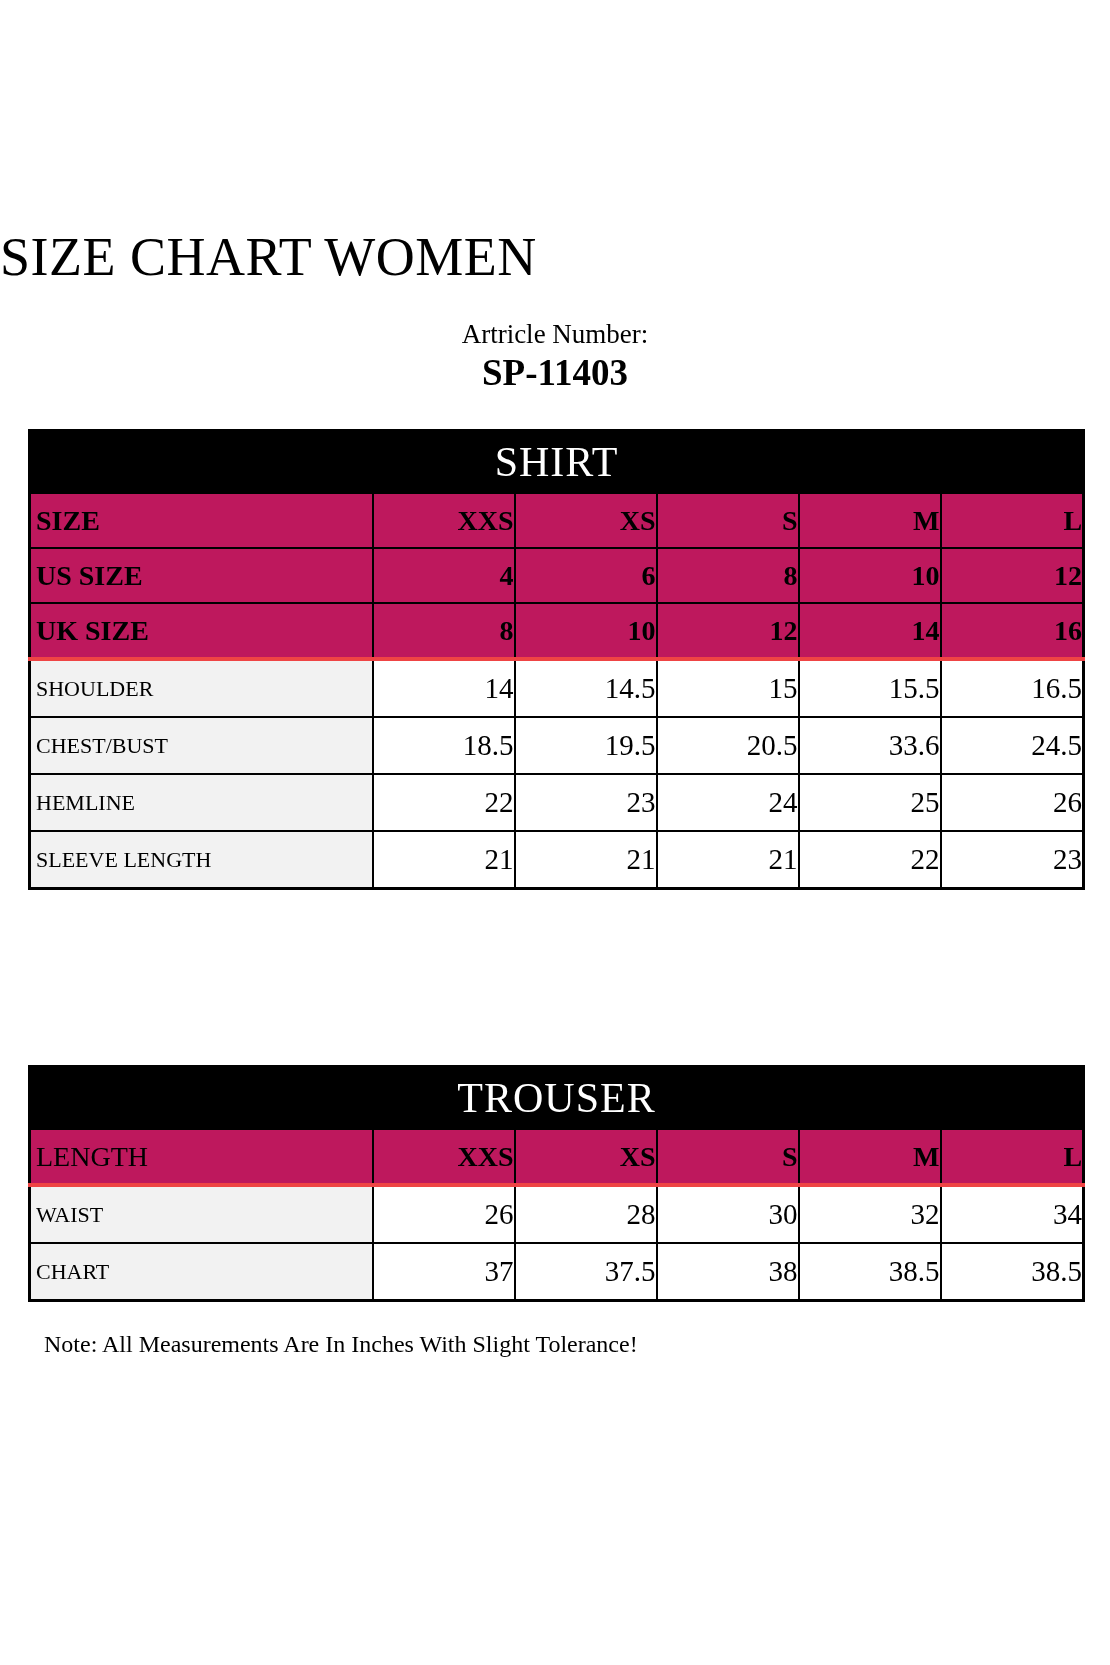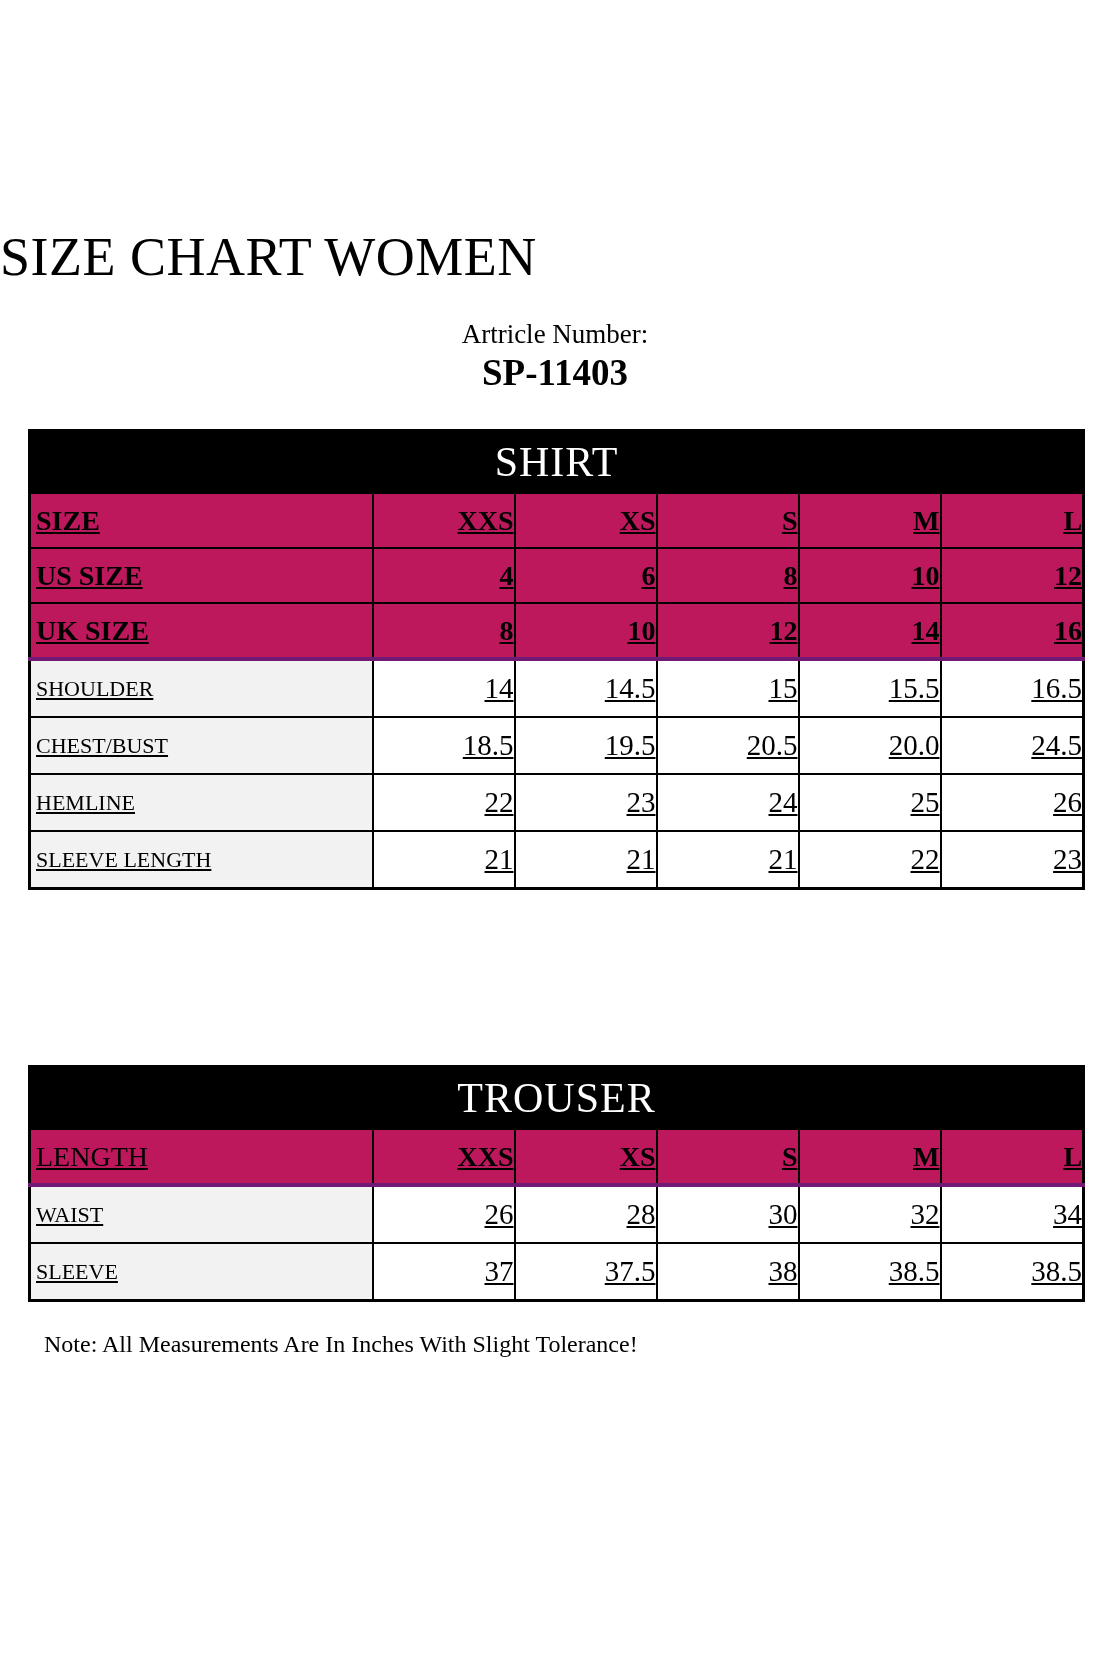--- a/index.html
+++ b/index.html
@@ -39,21 +39,20 @@
     font-size: 37px;
     font-weight: bold;
     line-height: 1.15;
   }
   table.chart-table {
     border-collapse: collapse;
     table-layout: fixed;
     width: 1054px;
     margin-left: 28px;
     border: 3px solid #000000;
-    text-decoration: underline;
   }
   table.shirt   { margin-top: 34px; }
   table.trouser { margin-top: 175px; }
   .chart-table td {
     border: 2px solid #000000;
     padding: 0;
     vertical-align: middle;
     overflow: hidden;
     white-space: nowrap;
   }
@@ -62,21 +61,21 @@
     color: #ffffff;
     text-align: center;
     font-size: 42px;
     height: 60px;
     letter-spacing: 1px;
   }
   tr.size-row td { background: #be185d; height: 53px; }
   tr.meas-row td { height: 55px; }
   tr.meas-row td.lbl { background: #f2f2f2; }
   tr.meas-row td.val { background: #ffffff; }
-  tr.thick-sep td { border-bottom: 4px solid #701a75; }
+  tr.thick-sep td { border-bottom: 4px solid #ef4444; }
   td.lbl { text-align: left; padding-left: 5px; }
   td.lbl.b  { font-weight: bold; font-size: 28px; }
   td.lbl.r  { font-weight: normal; font-size: 22px; }
   td.lbl.rl { font-weight: normal; font-size: 28px; }
   td.val { text-align: right; }
   td.val.b { font-weight: bold; font-size: 28px; }
   td.val.r { font-weight: normal; font-size: 29px; }
   .note {
     margin-top: 28px;
     margin-left: 44px;
@@ -137,21 +136,21 @@
         <td class="val r">14.5</td>
         <td class="val r">15</td>
         <td class="val r">15.5</td>
         <td class="val r">16.5</td>
       </tr>
       <tr class="meas-row">
         <td class="lbl r">CHEST/BUST</td>
         <td class="val r">18.5</td>
         <td class="val r">19.5</td>
         <td class="val r">20.5</td>
-        <td class="val r">20.0</td>
+        <td class="val r">33.6</td>
         <td class="val r">24.5</td>
       </tr>
       <tr class="meas-row">
         <td class="lbl r">HEMLINE</td>
         <td class="val r">22</td>
         <td class="val r">23</td>
         <td class="val r">24</td>
         <td class="val r">25</td>
         <td class="val r">26</td>
       </tr>
@@ -189,21 +188,21 @@
       </tr>
       <tr class="meas-row">
         <td class="lbl r">WAIST</td>
         <td class="val r">26</td>
         <td class="val r">28</td>
         <td class="val r">30</td>
         <td class="val r">32</td>
         <td class="val r">34</td>
       </tr>
       <tr class="meas-row">
-        <td class="lbl r">SLEEVE</td>
+        <td class="lbl r">CHART</td>
         <td class="val r">37</td>
         <td class="val r">37.5</td>
         <td class="val r">38</td>
         <td class="val r">38.5</td>
         <td class="val r">38.5</td>
       </tr>
     </tbody>
   </table>
 
   <div class="note">Note: All Measurements Are In Inches With Slight Tolerance!</div>

